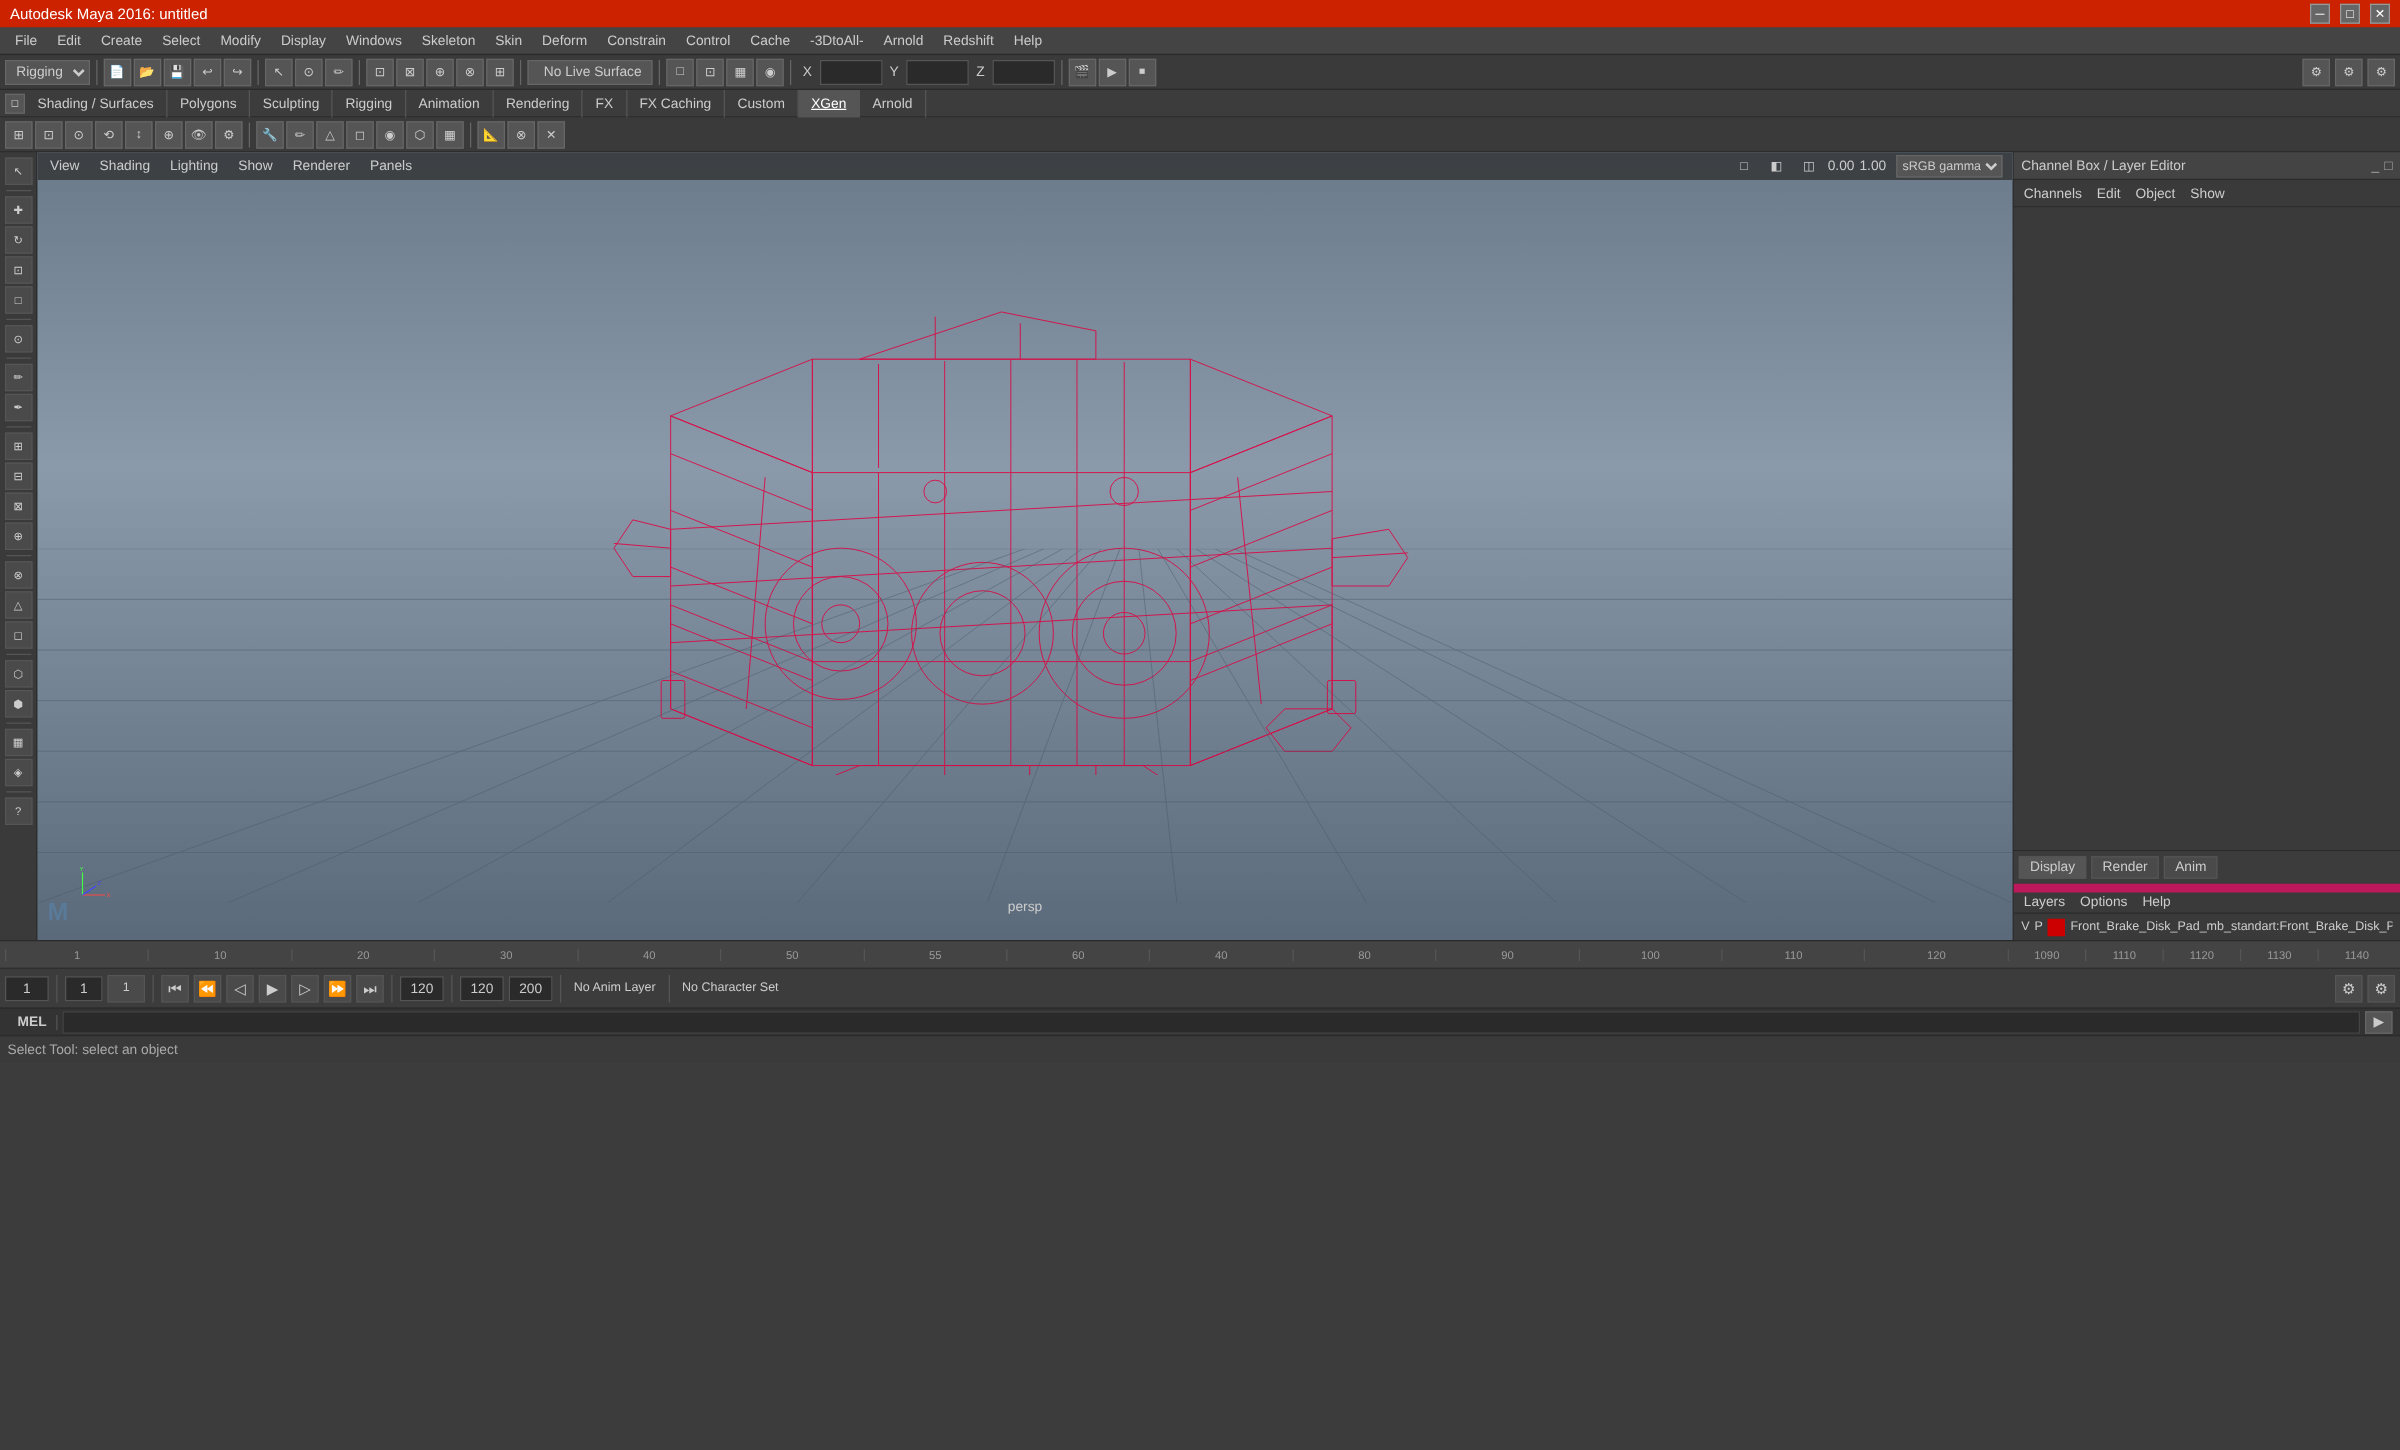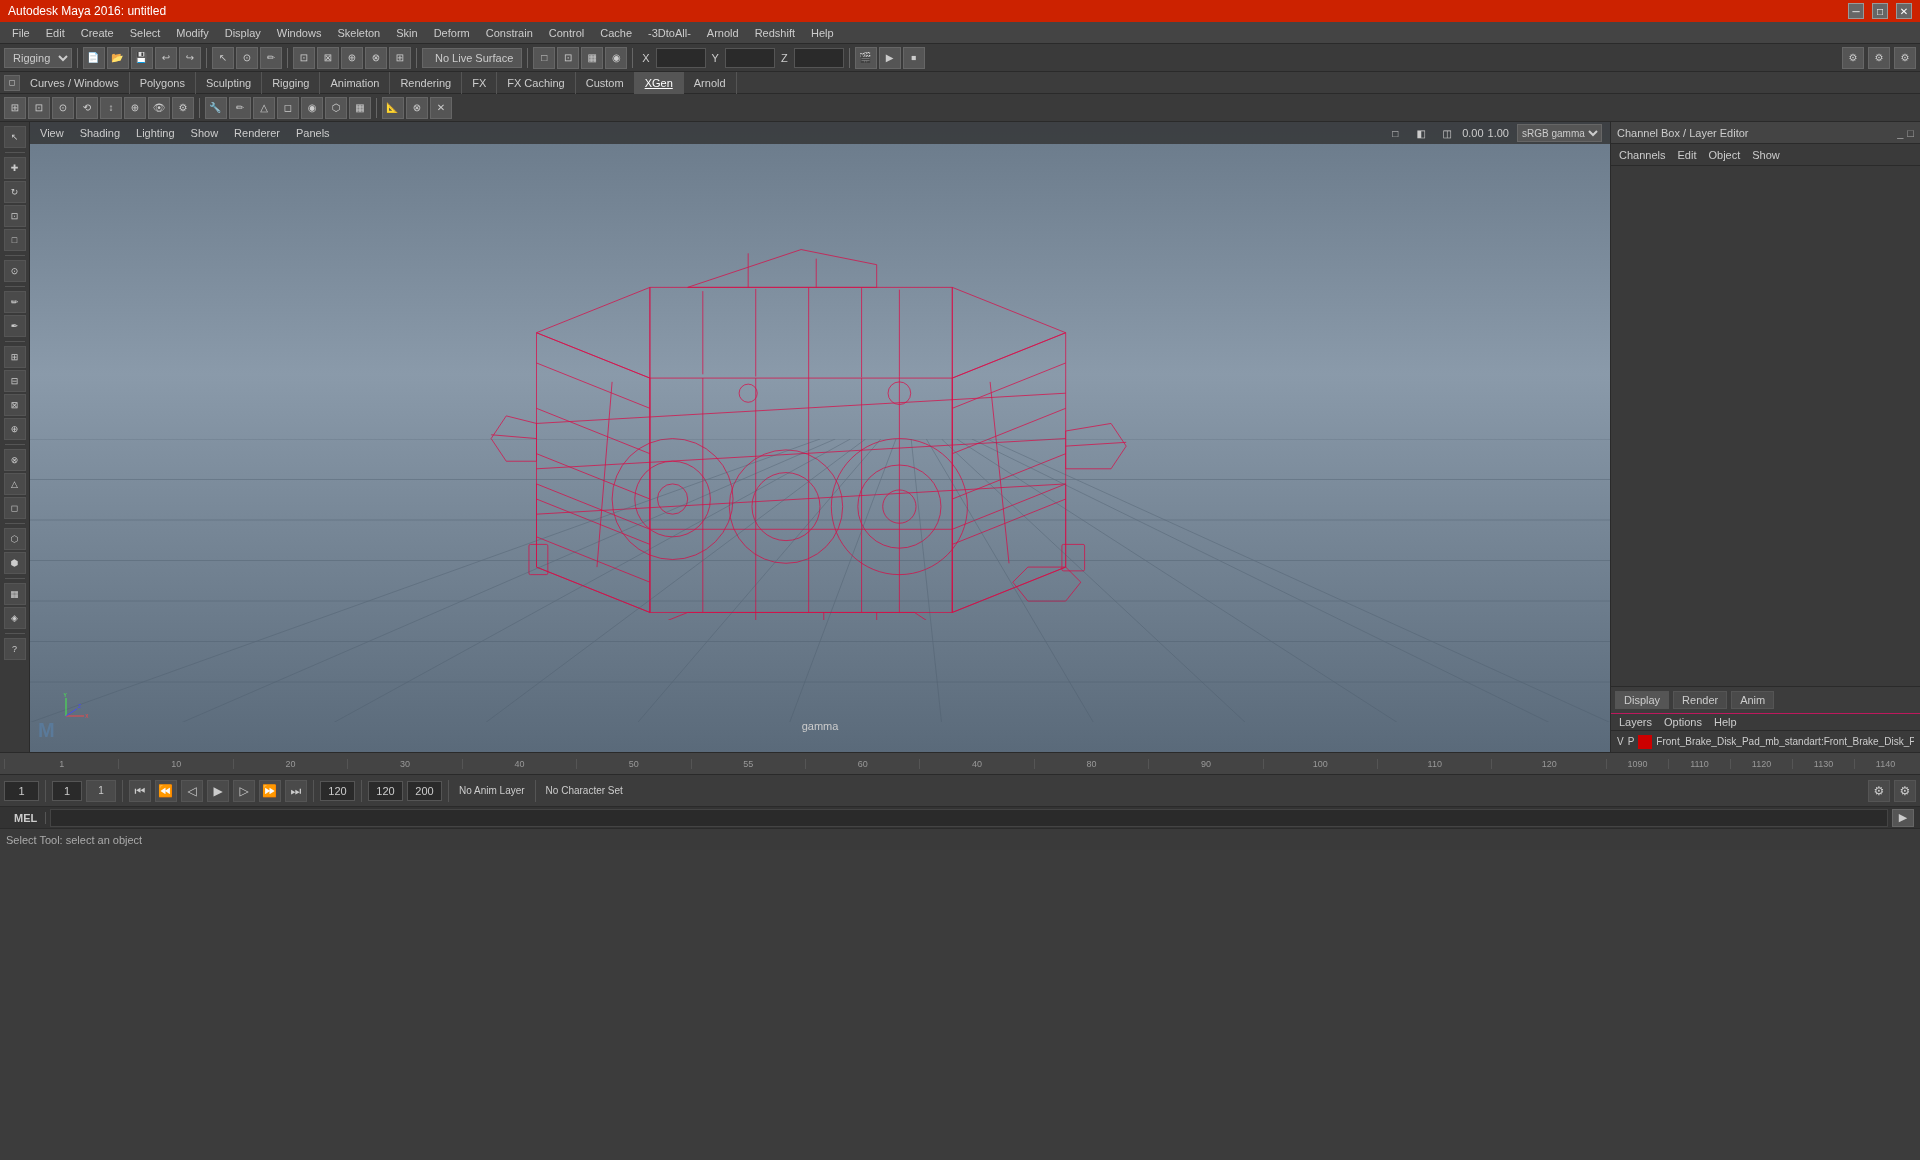--- a/index.html
+++ b/index.html
@@ -443,21 +443,21 @@
   <div class="tb-btn">⏹</div>
   <div style="margin-left: auto; display: flex; align-items: center; gap: 4px;">
     <div class="tb-btn">⚙</div>
     <div class="tb-btn">⚙</div>
     <div class="tb-btn">⚙</div>
   </div>
 </div>
 
 <div id="tab-bar">
   <span class="tb-btn" style="width:16px;height:16px;font-size:8px;">◻</span>
-  <div class="tab-btn">Curves / Windows</div>
+  <div class="tab-btn">Shading / Surfaces</div>
   <div class="tab-btn">Polygons</div>
   <div class="tab-btn">Sculpting</div>
   <div class="tab-btn">Rigging</div>
   <div class="tab-btn">Animation</div>
   <div class="tab-btn">Rendering</div>
   <div class="tab-btn">FX</div>
   <div class="tab-btn">FX Caching</div>
   <div class="tab-btn">Custom</div>
   <div class="tab-btn active">XGen</div>
   <div class="tab-btn">Arnold</div>
@@ -643,21 +643,21 @@
         <line x1="0" y1="240" x2="1040" y2="240"></line>
         <line x1="0" y1="200" x2="1040" y2="200"></line>
         <line x1="0" y1="160" x2="1040" y2="160"></line>
         <line x1="0" y1="120" x2="1040" y2="120"></line>
         <line x1="0" y1="80" x2="1040" y2="80"></line>
         <line x1="0" y1="40" x2="1040" y2="40"></line>
         <line x1="0" y1="0" x2="1040" y2="0"></line>
       </g>
     </svg>
 
-    <div id="persp-label">gamma</div>
+    <div id="persp-label">persp</div>
 
     <div id="axes-indicator">
       <svg viewBox="0 0 50 50" width="50" height="50">
         <line x1="10" y1="40" x2="40" y2="40" stroke="#ff4444" stroke-width="1.5"></line>
         <text x="42" y="43" fill="#ff4444" font-size="8">X</text>
         <line x1="10" y1="40" x2="10" y2="10" stroke="#44ff44" stroke-width="1.5"></line>
         <text x="6" y="8" fill="#44ff44" font-size="8">Y</text>
         <line x1="10" y1="40" x2="28" y2="28" stroke="#4444ff" stroke-width="1.5"></line>
         <text x="30" y="27" fill="#4444ff" font-size="8">Z</text>
       </svg>
@@ -683,21 +683,21 @@
     <div id="channel-box-content">
       
     </div>
 
     <div style="border-top:1px solid #2a2a2a;">
       <div style="display:flex;padding:4px;gap:4px;background:#3c3c3c;">
         <button class="rp-tab-btn active">Display</button>
         <button class="rp-tab-btn">Render</button>
         <button class="rp-tab-btn">Anim</button>
       </div>
-      <div style="display:flex;padding:2px 4px;gap:4px;background:#3a3a3a;border-top:1px solid #be185d;">
+      <div style="display:flex;padding:2px 4px;gap:4px;background:#3a3a3a;border-top:7px solid #be185d;">
         <span class="cb-tab">Layers</span>
         <span class="cb-tab">Options</span>
         <span class="cb-tab">Help</span>
       </div>
       <div id="layer-item">
         <span style="color:#ccc;font-size:10px;">V</span>
         <span style="color:#ccc;font-size:10px;">P</span>
         <div class="layer-color"></div>
         <span class="layer-text">Front_Brake_Disk_Pad_mb_standart:Front_Brake_Disk_Pa</span>
       </div>

